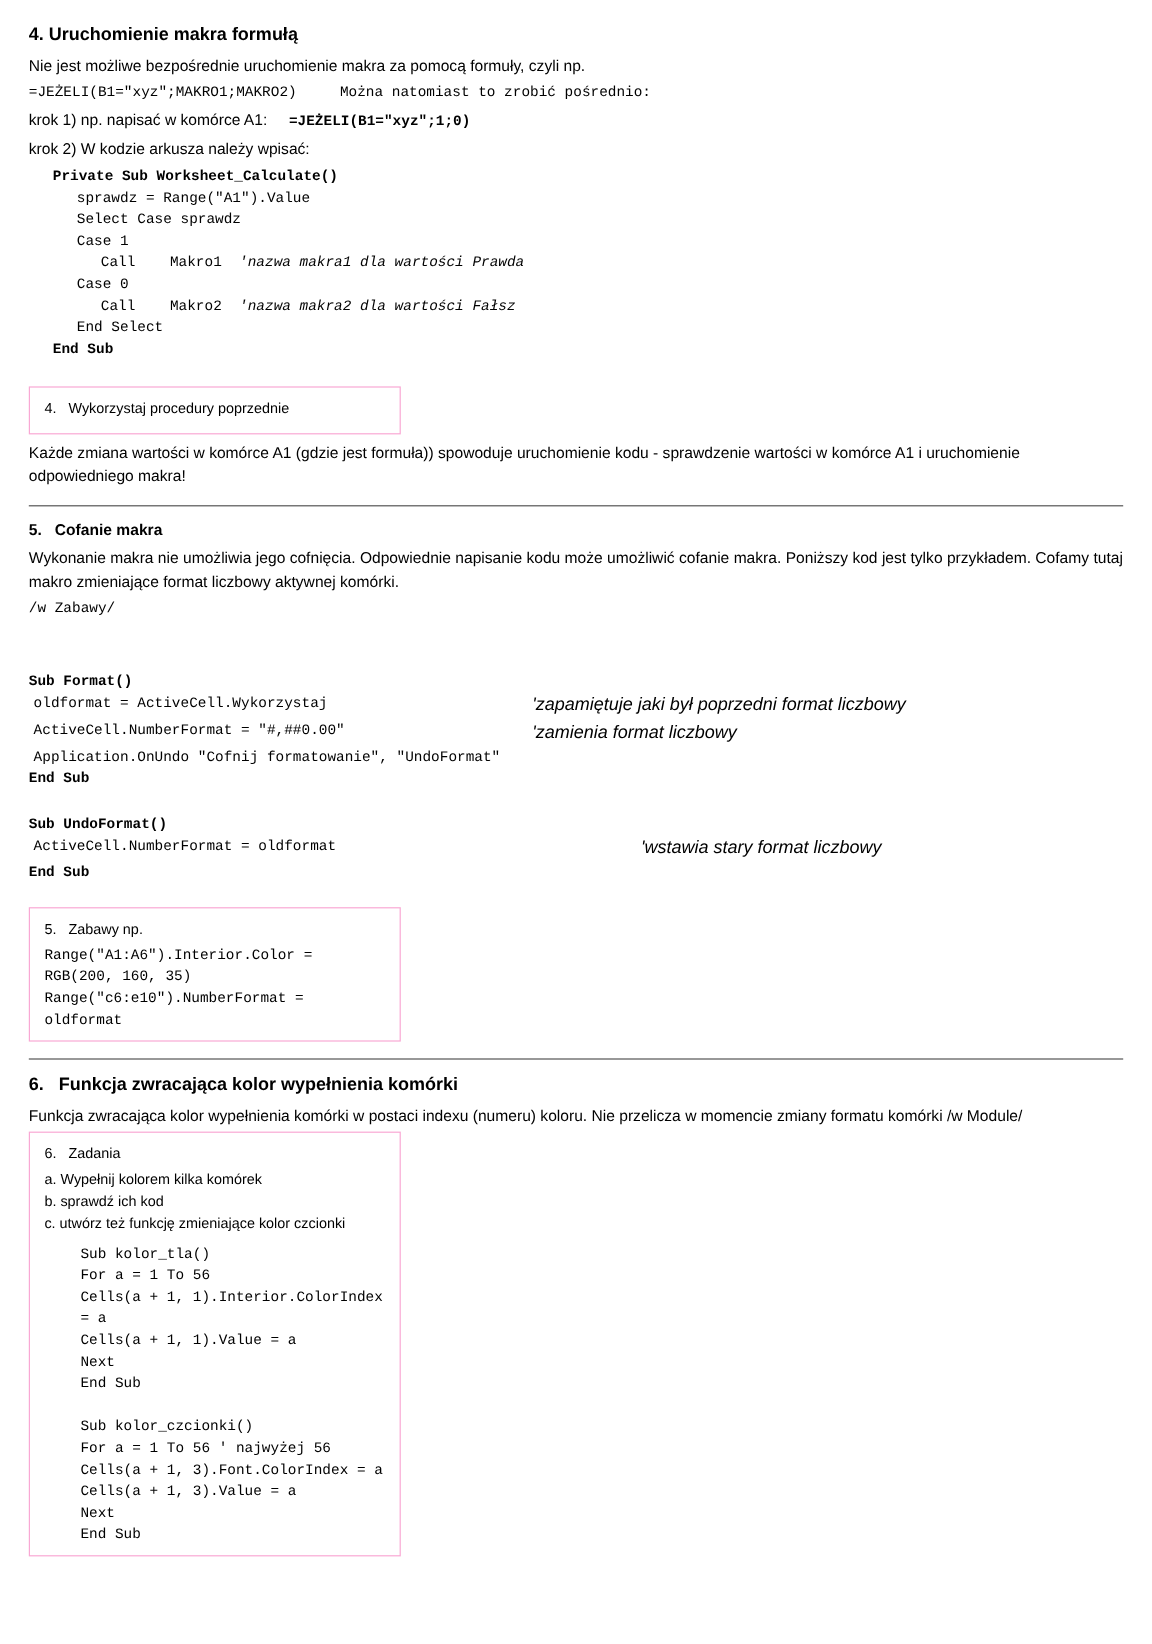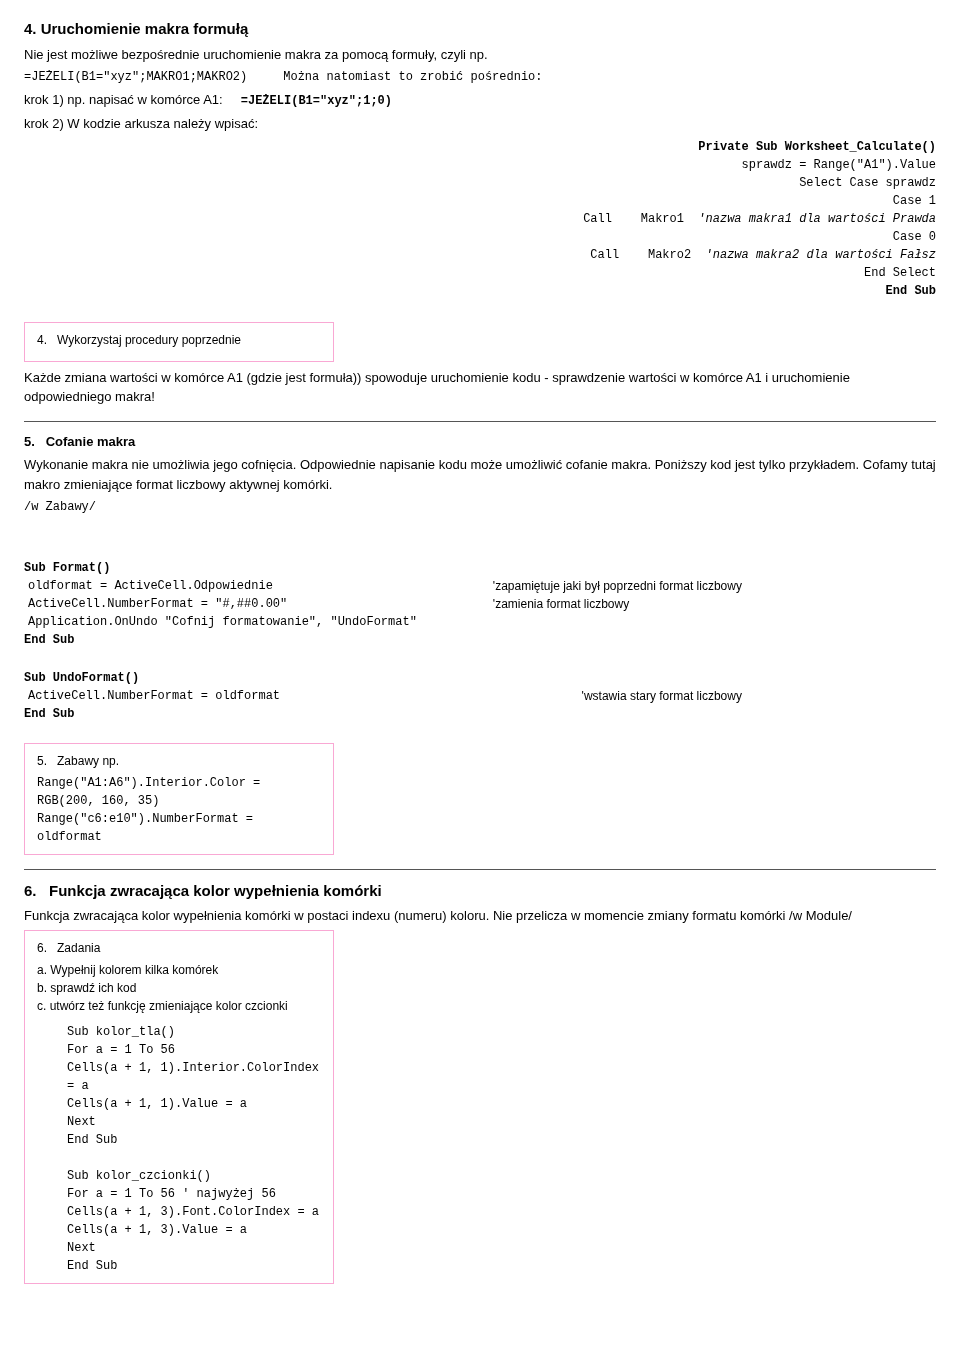--- a/index.html
+++ b/index.html
@@ -60,35 +60,35 @@
       border: none;
       border-top: 1px solid #555;
       margin: 10px 0;
     }
     .indent1 { margin-left: 20px; }
     .indent2 { margin-left: 40px; }
     .code-block {
       font-family: 'Courier New', monospace;
       font-size: 12px;
       margin-bottom: 2px;
-      text-align: right;
     }
     table.code-table {
       border-collapse: collapse;
       width: 100%;
     }
     table.code-table td {
       padding: 0 4px;
       vertical-align: top;
       font-family: 'Courier New', monospace;
       font-size: 12px;
     }
     table.code-table td.comment {
       font-family: Arial, sans-serif;
-      font-size: 12px;
+      font-style: italic;
+      font-size: 15px;
     }
   </style>
 </head>
 <body>
 
 <div class="section">
   <h2>4. Uruchomienie makra formułą</h2>
   <p>Nie jest możliwe bezpośrednie uruchomienie makra za pomocą formuły, czyli np.</p>
   <p class="code-font">
     <span>=JEŻELI(B1="xyz";MAKRO1;MAKRO2)</span>&nbsp;&nbsp;&nbsp;&nbsp;
@@ -138,21 +138,21 @@
 
   <div class="two-col">
     <div class="left-col">
       <p class="code-font">/w Zabawy/</p>
       <br>
       <br>
       <div class="bold code-font">Sub Format()</div>
       <table class="code-table">
         <tbody>
             <tr>
-          <td>oldformat = ActiveCell.Odpowiednie</td>
+          <td>oldformat = ActiveCell.Wykorzystaj</td>
           <td class="comment">'zapamiętuje jaki był poprzedni format liczbowy</td>
         </tr>
         <tr>
           <td>ActiveCell.NumberFormat = "#,##0.00"</td>
           <td class="comment">'zamienia format liczbowy</td>
         </tr>
         <tr>
           <td colspan="2">Application.OnUndo "Cofnij formatowanie", "UndoFormat"</td>
         </tr>
       </tbody>

